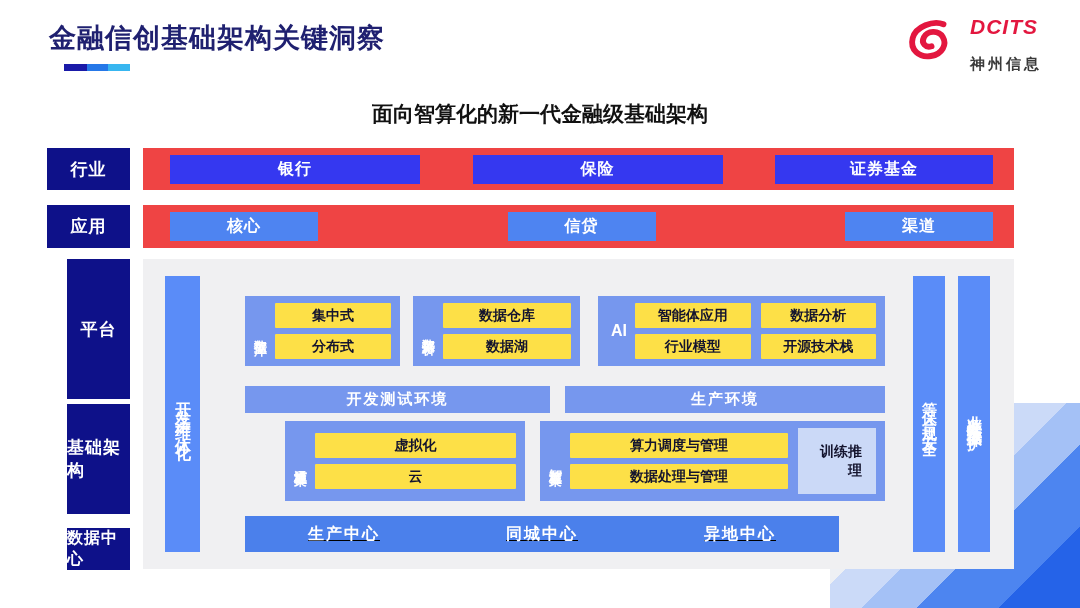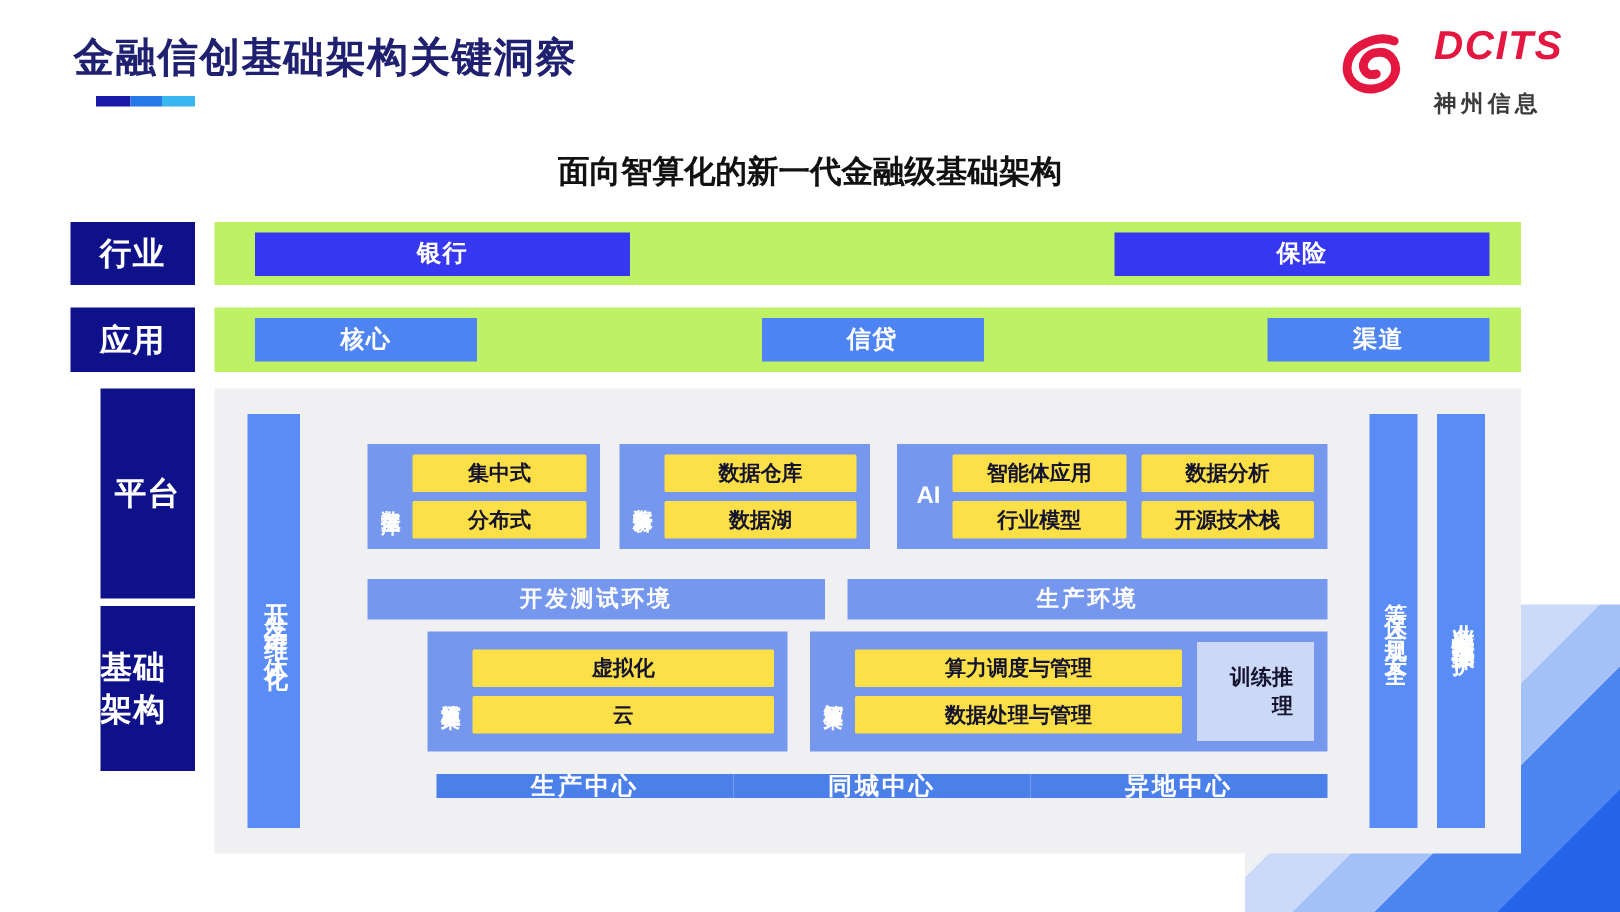--- a/index.html
+++ b/index.html
@@ -17,41 +17,41 @@
     font-size:27px; font-weight:bold; color:#1F2070; letter-spacing:1px;
   }
   .hdr-underline { position:absolute; left:64px; top:64px; display:flex; }
   .hdr-underline span { height:7px; display:block; }
   .u1 { width:23px; background:#1A1AA8; }
   .u2 { width:21px; background:#2678E8; }
   .u3 { width:22px; background:#38B6F0; }
 
   .logo { position:absolute; right:38px; top:16px; display:flex; align-items:center; gap:8px; }
   .logo-text { display:flex; flex-direction:column; line-height:1.05; }
-  .logo-brand { font-size:27px; font-weight:800; font-style:italic; color:#E3173F; letter-spacing:1px; }
+  .logo-brand { font-size:21px; font-weight:800; font-style:italic; color:#E3173F; letter-spacing:1px; }
   .logo-company { font-size:15px; font-weight:bold; color:#3A3A3A; letter-spacing:3px; margin-top:18px; }
 
   .subtitle {
     position:absolute; left:0; top:100px; width:1080px;
     text-align:center; font-size:21px; font-weight:bold; color:#111111;
   }
 
   
   .diagram { position:absolute; left:47px; top:148px; width:967px; z-index:2; }
   .drow { display:flex; gap:13px; }
   .row-industry { height:42px; margin-bottom:15px; }
   .row-app      { height:43px; margin-bottom:11px; }
 
   .navy {
-    background:#0E1189; color:#ffffff; font-weight:bold; font-size:21px;
+    background:#0E1189; color:#ffffff; font-weight:bold; font-size:17px;
     display:flex; align-items:center; justify-content:center;
     width:83px; flex:0 0 83px; letter-spacing:1px;
   }
   .strip {
-    flex:1; background:#bef264;
+    flex:1; background:#ef4444;
     display:flex; align-items:center; justify-content:space-between;
     padding:0 21px 0 27px;
   }
   .btn {
     height:29px; display:flex; align-items:center; justify-content:center;
     color:#ffffff; font-weight:bold; font-size:16px; letter-spacing:1px;
   }
   .btn-industry { background:#3538F0; }
   .w250 { width:250px; } .w218 { width:218px; }
   .btn-app { background:#4E84F1; width:148px; }
@@ -116,21 +116,21 @@
   .fw { background:#7697EE; display:flex; align-items:center; padding:7px 9px; }
   .fw-general { width:240px; }
   .fw-intel   { flex:1; }
   .side-box {
     background:#CBD9F7; color:#14142E; font-size:14px; font-weight:600;
     width:78px; margin-left:10px; align-self:stretch;
     display:flex; align-items:center; justify-content:center; text-align:right;
     line-height:1.35; padding:0 14px;
   }
 
-  .centers-row { display:flex; justify-content:flex-end; margin-top:15px; height:16px; }
+  .centers-row { display:flex; justify-content:flex-start; margin-top:15px; height:36px;text-decoration:underline; }
   .center-btn {
     background:#4B80EB; color:#ffffff; font-weight:bold; font-size:16px;
     width:198px; display:flex; align-items:center; justify-content:center; letter-spacing:2px;
   }
 
   
   .corner-deco {
     position:absolute; right:0; bottom:0; width:250px; height:205px; z-index:1;
     background:linear-gradient(135deg,
       rgba(255,255,255,0) 0 26%,
@@ -167,36 +167,38 @@
 
 <div class="subtitle">面向智算化的新一代金融级基础架构</div>
 
 <div class="diagram">
 
   <div class="drow row-industry">
     <div class="navy">行业</div>
     <div class="strip">
       <div class="btn btn-industry w250">银行</div>
       <div class="btn btn-industry w250">保险</div>
+      <div class="btn btn-industry w218">证券基金</div>
     </div>
   </div>
 
   <div class="drow row-app">
     <div class="navy">应用</div>
     <div class="strip">
       <div class="btn btn-app">核心</div>
       <div class="btn btn-app">信贷</div>
       <div class="btn btn-app">渠道</div>
     </div>
   </div>
 
   <div class="platform-block">
     <div class="label-col">
       <div class="navy lab-platform">平台</div>
       <div class="navy lab-infra">基础架构</div>
+      <div class="navy lab-dc">数据中心</div>
     </div>
 
     <div class="panel">
       <div class="vbar devops-bar">开发运维一体化</div>
 
       <div class="mid">
 
         <div class="sections-row">
           <div class="section sec-db">
             <div class="vlabel">数据库</div>

